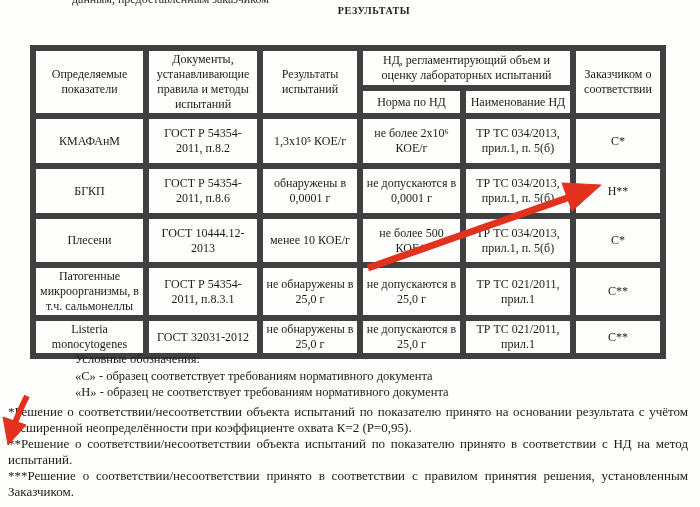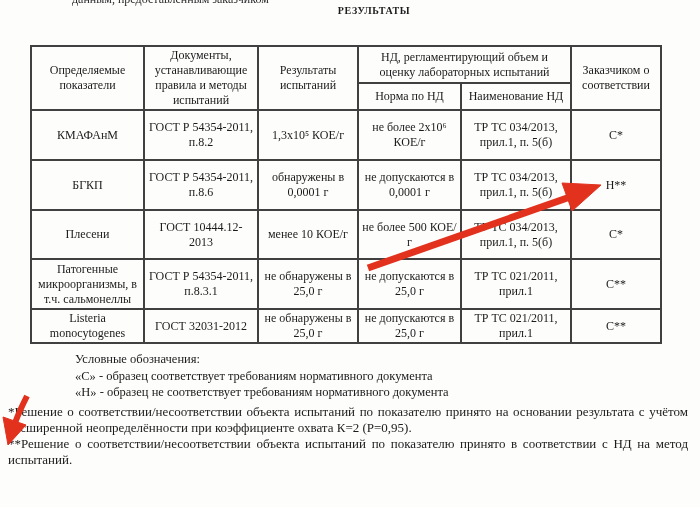--- a/index.html
+++ b/index.html
@@ -18,21 +18,21 @@
     position:absolute;top:5px;left:0;width:700px;text-align:center;
     font-size:10px;font-weight:bold;letter-spacing:.6px;padding-left:24px;
   }
   
   table.results{
     position:absolute;top:45px;left:30px;width:630px;
     border-collapse:collapse;table-layout:fixed;
     font-size:12px;color:#1b1b1b;
   }
   table.results th,table.results td{
-    border:2px solid #404040;
+    border:6px solid #404040;
     text-align:center;vertical-align:middle;
     padding:1px 3px;line-height:1.25;font-weight:normal;
     overflow:hidden;
   }
   table.results{border:2px solid #262626;}
   tr.h1{height:36px;}
   tr.h2{height:26px;}
   tbody tr{height:50px;padding-left:20px;}
   tbody tr:nth-child(3){height:49px;}
   tbody tr:nth-child(5){height:29px;}
@@ -137,20 +137,21 @@
 
 <div class="legend">
   <div>Условные обозначения:</div>
   <div>«С» - образец соответствует требованиям нормативного документа</div>
   <div>«Н» - образец не соответствует требованиям нормативного документа</div>
 </div>
 
 <div class="footnotes">
   <p>*Решение о соответствии/несоответствии объекта испытаний по показателю принято на основании результата с учётом расширенной неопределённости при коэффициенте охвата К=2 (Р=0,95).</p>
   <p>**Решение о соответствии/несоответствии объекта испытаний по показателю принято в соответствии с НД на метод испытаний.</p>
+  <p>***Решение о соответствии/несоответствии принято в соответствии с правилом принятия решения, установленным Заказчиком.</p>
 </div>
 
 <svg class="annot" viewBox="0 0 700 507">
   <g>
     <line class="arrow" x1="368" y1="268" x2="570" y2="197" stroke-width="7" fill="none"></line>
     <polygon class="arrow" points="601,185 572,211 562,183" stroke-width="1"></polygon>
   </g>
   <g>
     <path class="arrow" d="M27,396 C23,404 19,412 15,423" stroke-width="6" fill="none"></path>
     <polygon class="arrow" points="8,445 26,425 3,417" stroke-width="1"></polygon>

